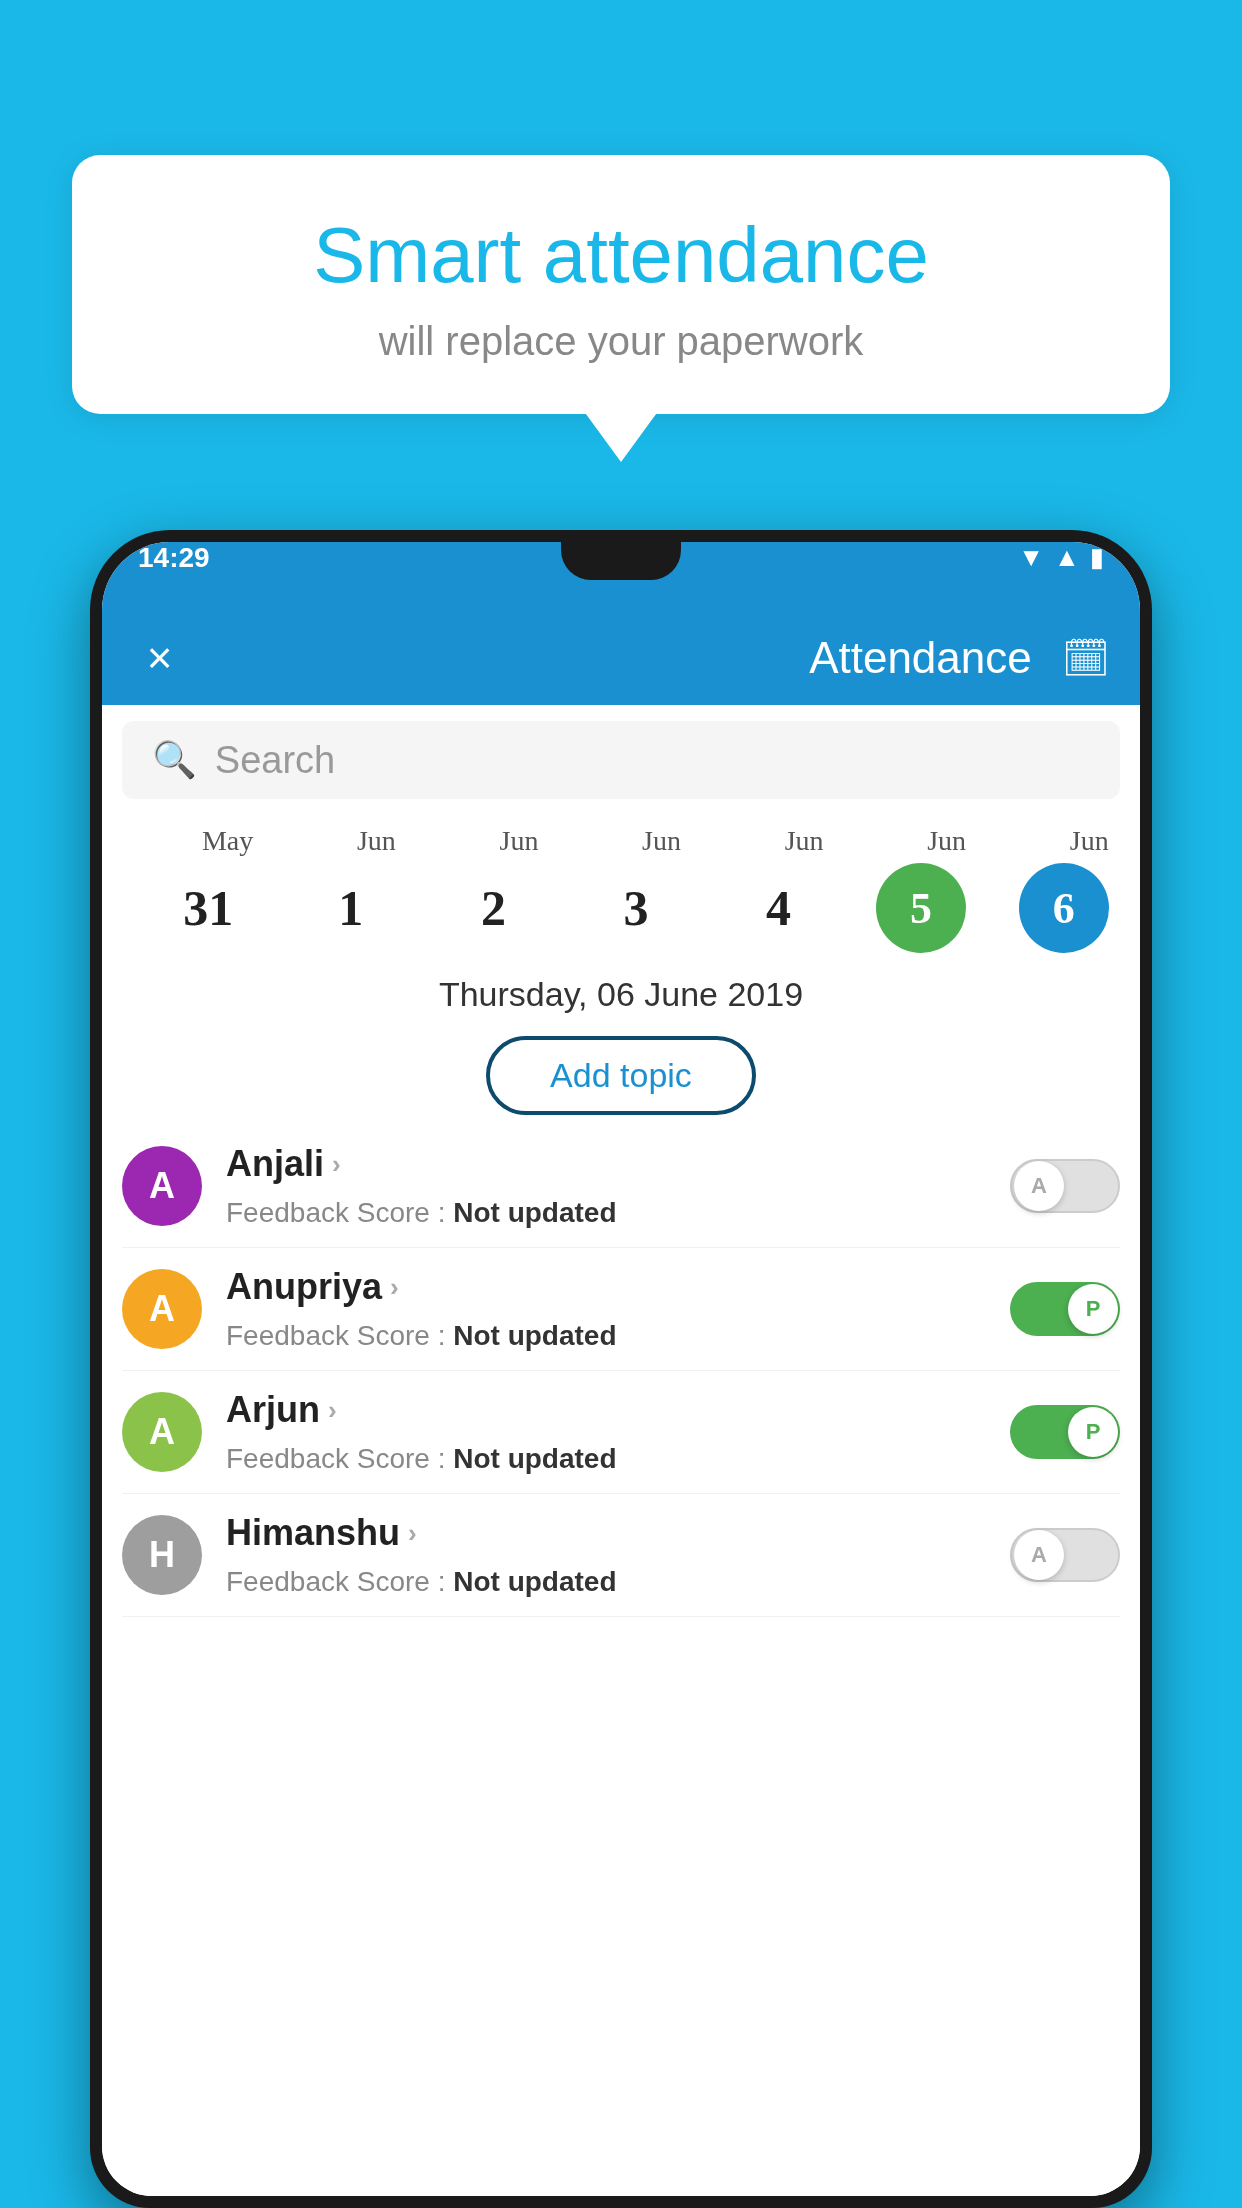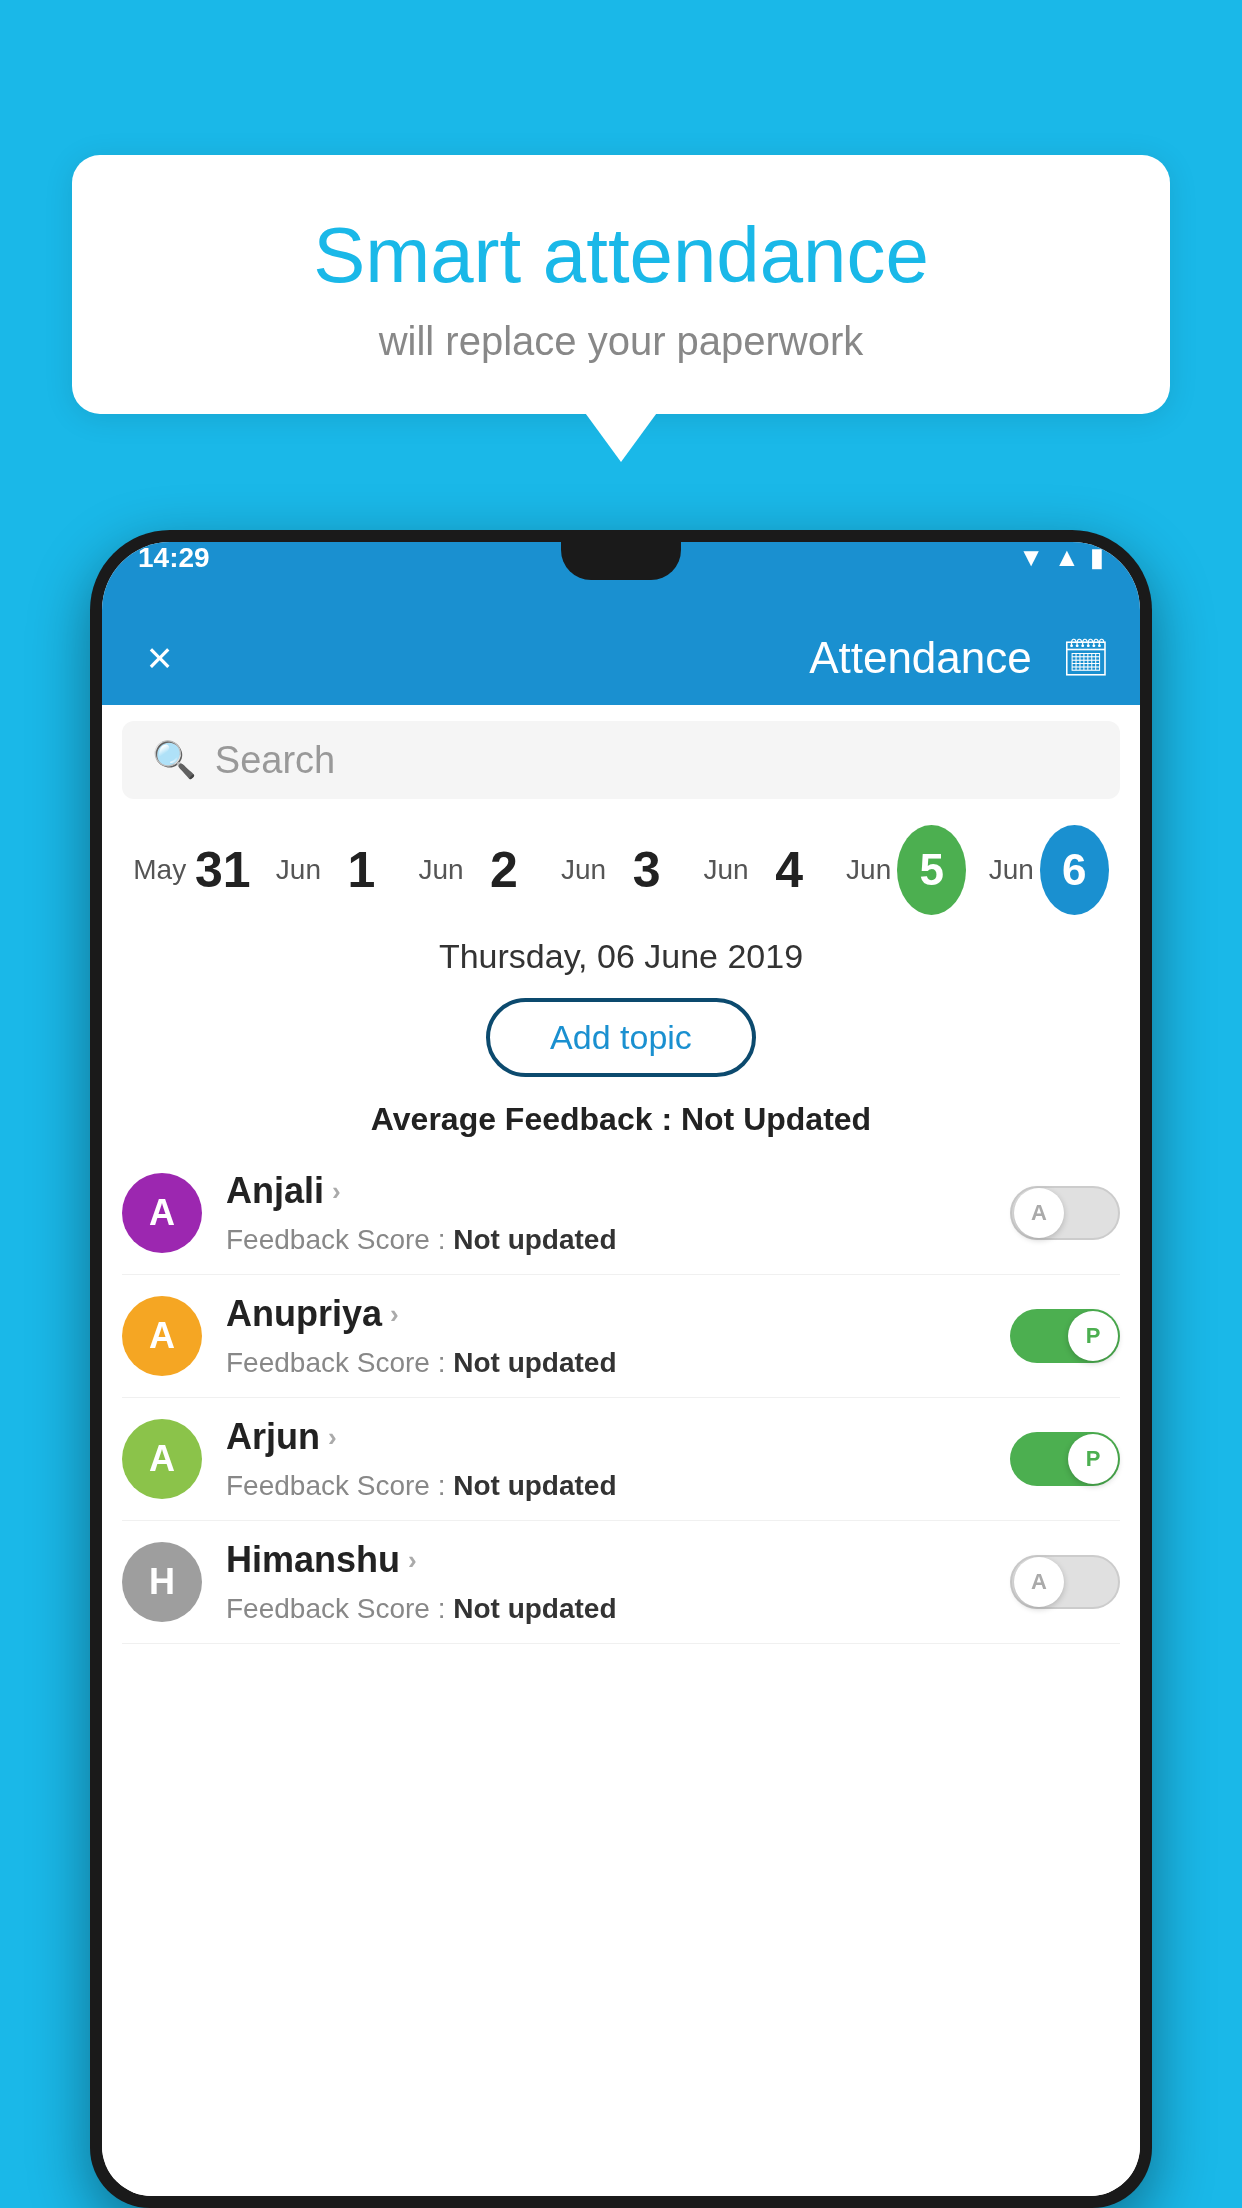--- a/index.html
+++ b/index.html
@@ -175,23 +175,25 @@
 
     
     .date-strip {
       display: flex;
       justify-content: space-around;
       padding: 10px 20px 0;
     }
 
     .date-col {
       display: flex;
-      align-items: center;
+      flex-direction: column;
+      align-items: flex-end;
       gap: 6px;
       width: 120px;
+      font-family: Liberation Serif, serif;
     }
 
     .month-label {
       font-size: 28px;
       color: #555;
       font-weight: 400;
     }
 
     .day-number {
       font-size: 50px;
@@ -424,23 +426,20 @@
           <div class="date-col">
             <div class="month-label">Jun</div>
             <div class="day-number selected">6</div>
           </div>
         </div>
 
       <div class="selected-date-info">Thursday, 06 June 2019</div>
 
       <button class="add-topic-btn">Add topic</button>
 
-      <div class="avg-feedback">
-        <span>Average Feedback : </span><span style="color:#222;font-weight:600;">Not Updated</span>
-      </div>
 
       <div class="student-list" id="student-list">
           <div class="student-item">
             <div class="avatar" style="background: rgb(156, 39, 176);">A</div>
             <div class="student-info">
               <div class="student-name">Anjali <span class="chevron">›</span></div>
               <div class="feedback-score">Feedback Score : <span>Not updated</span></div>
             </div>
             <div class="toggle-wrap">
               <div class="toggle off">

